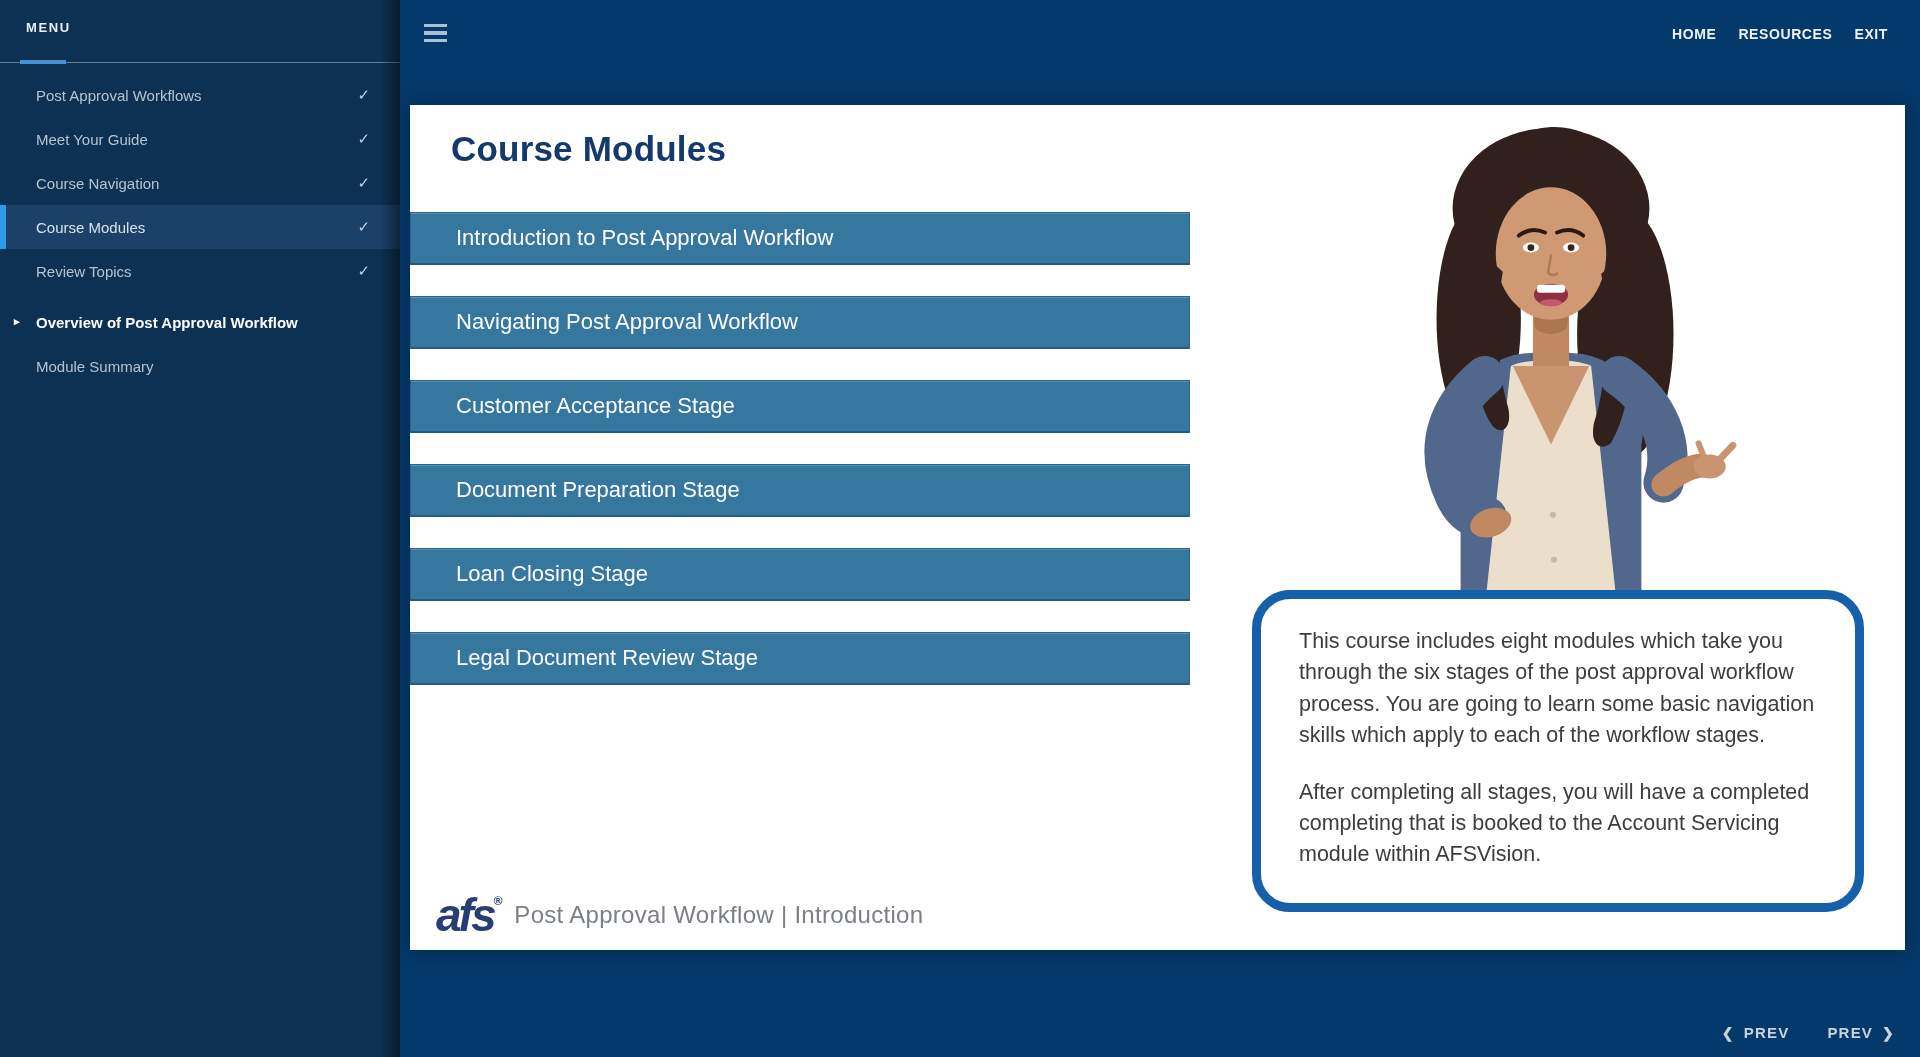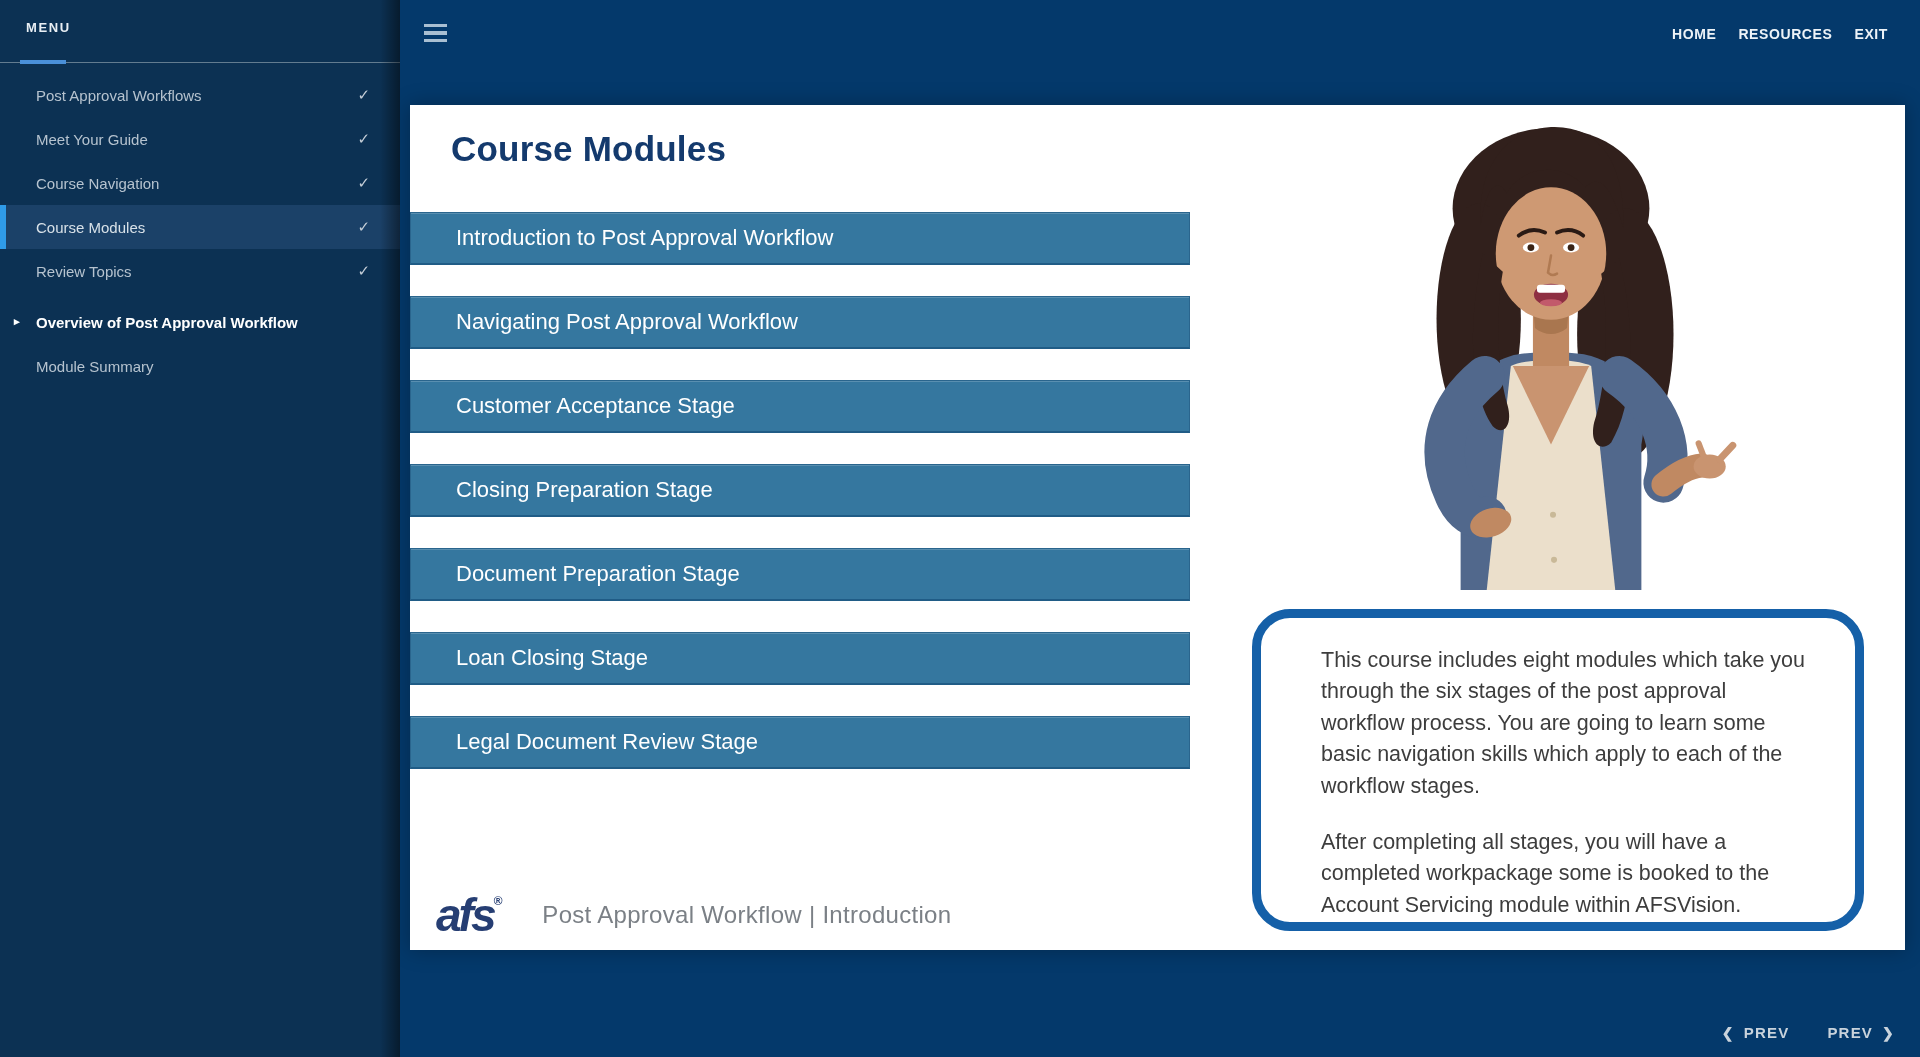--- a/index.html
+++ b/index.html
@@ -85,38 +85,38 @@
     background: #35779F;
     border: 1px solid #2A658D; border-bottom: 2px solid #205C86;
     box-shadow: inset 0 1px 0 rgba(255,255,255,0.18);
     color: #FFFFFF; font-size: 22px; font-weight: normal;
     font-family: "Liberation Sans", sans-serif;
     text-align: left; padding-left: 45px;
     display: flex; align-items: center; cursor: pointer;
   }
   .card-footer {
     position: absolute; left: 26px; top: 782px; height: 56px;
-    display: flex; align-items: center; gap: 40px;
+    display: flex; align-items: center; gap: 12px;
   }
   .brand-logo {
     font-size: 46px; font-weight: bold; font-style: italic;
     color: #263E73; letter-spacing: -3px; line-height: 1;
   }
   .brand-logo sup { font-size: 12px; letter-spacing: 0; vertical-align: 26px; }
   .breadcrumb { font-size: 24px; color: #7B8086; letter-spacing: 0.3px; }
 
   
   .presenter { position: absolute; left: 950px; top: 8px; width: 382px; height: 477px; }
   .presenter svg { width: 100%; height: 100%; }
 
   
   .callout {
-    position: absolute; left: 842px; top: 504px; width: 612px; height: 322px;
+    position: absolute; left: 842px; top: 485px; width: 612px; height: 322px;
     background: #FFFFFF; border: 9px solid #1560A8; border-radius: 38px;
-    padding: 27px 40px 20px 60px;
+    padding: 27px 40px 20px 38px;
   }
   .callout p {
     margin: 0 0 25px; font-size: 21.5px; line-height: 1.46; color: #3D3D3D;
   }
 
   
   .pager {
     position: absolute; right: 25px; bottom: 16px; display: flex; gap: 38px; z-index: 2;
   }
   .pager button {
@@ -200,21 +200,20 @@
   <h1 class="page-title">Course Modules</h1>
 
   <div class="modules">
 
       <button class="module-btn">Introduction to Post Approval Workflow</button>
 
       <button class="module-btn">Navigating Post Approval Workflow</button>
 
       <button class="module-btn">Customer Acceptance Stage</button>
 
-      <button class="module-btn">Closing Preparation Stage</button>
 
       <button class="module-btn">Document Preparation Stage</button>
 
       <button class="module-btn">Loan Closing Stage</button>
 
 
       <button class="module-btn">Legal Document Review Stage</button>
     </div>
 
   <div class="card-footer">
@@ -267,21 +266,21 @@
       <path d="M258,262 C298,290 314,332 302,368" stroke="#51688C" stroke-width="40" fill="none" stroke-linecap="round"></path>
       <path d="M302,370 C314,360 328,352 340,351" stroke="#C08962" stroke-width="24" fill="none" stroke-linecap="round"></path>
       <ellipse cx="348" cy="352" rx="16" ry="12" fill="#C99470"></ellipse>
       <path d="M358,345 L371,331" stroke="#C99470" stroke-width="7" stroke-linecap="round"></path>
       <path d="M342,342 L337,329" stroke="#C99470" stroke-width="6" stroke-linecap="round"></path>
     </svg>
   </div>
 
   <div class="callout">
     <p>This course includes eight modules which take you through the six stages of the post approval workflow process. You are going to learn some basic navigation skills which apply to each of the workflow stages.</p>
-    <p>After completing all stages, you will have a completed workpackage some is booked to the Account Servicing module within AFSVision.</p>
+    <p>After completing all stages, you will have a completed completing that is booked to the Account Servicing module within AFSVision.</p>
   </div>
 </section>
 
 <div class="pager">
   <button>
     <span class="chev">❮</span>
     <span>PREV</span>
   </button>
   <button>
     <span>PREV</span>

